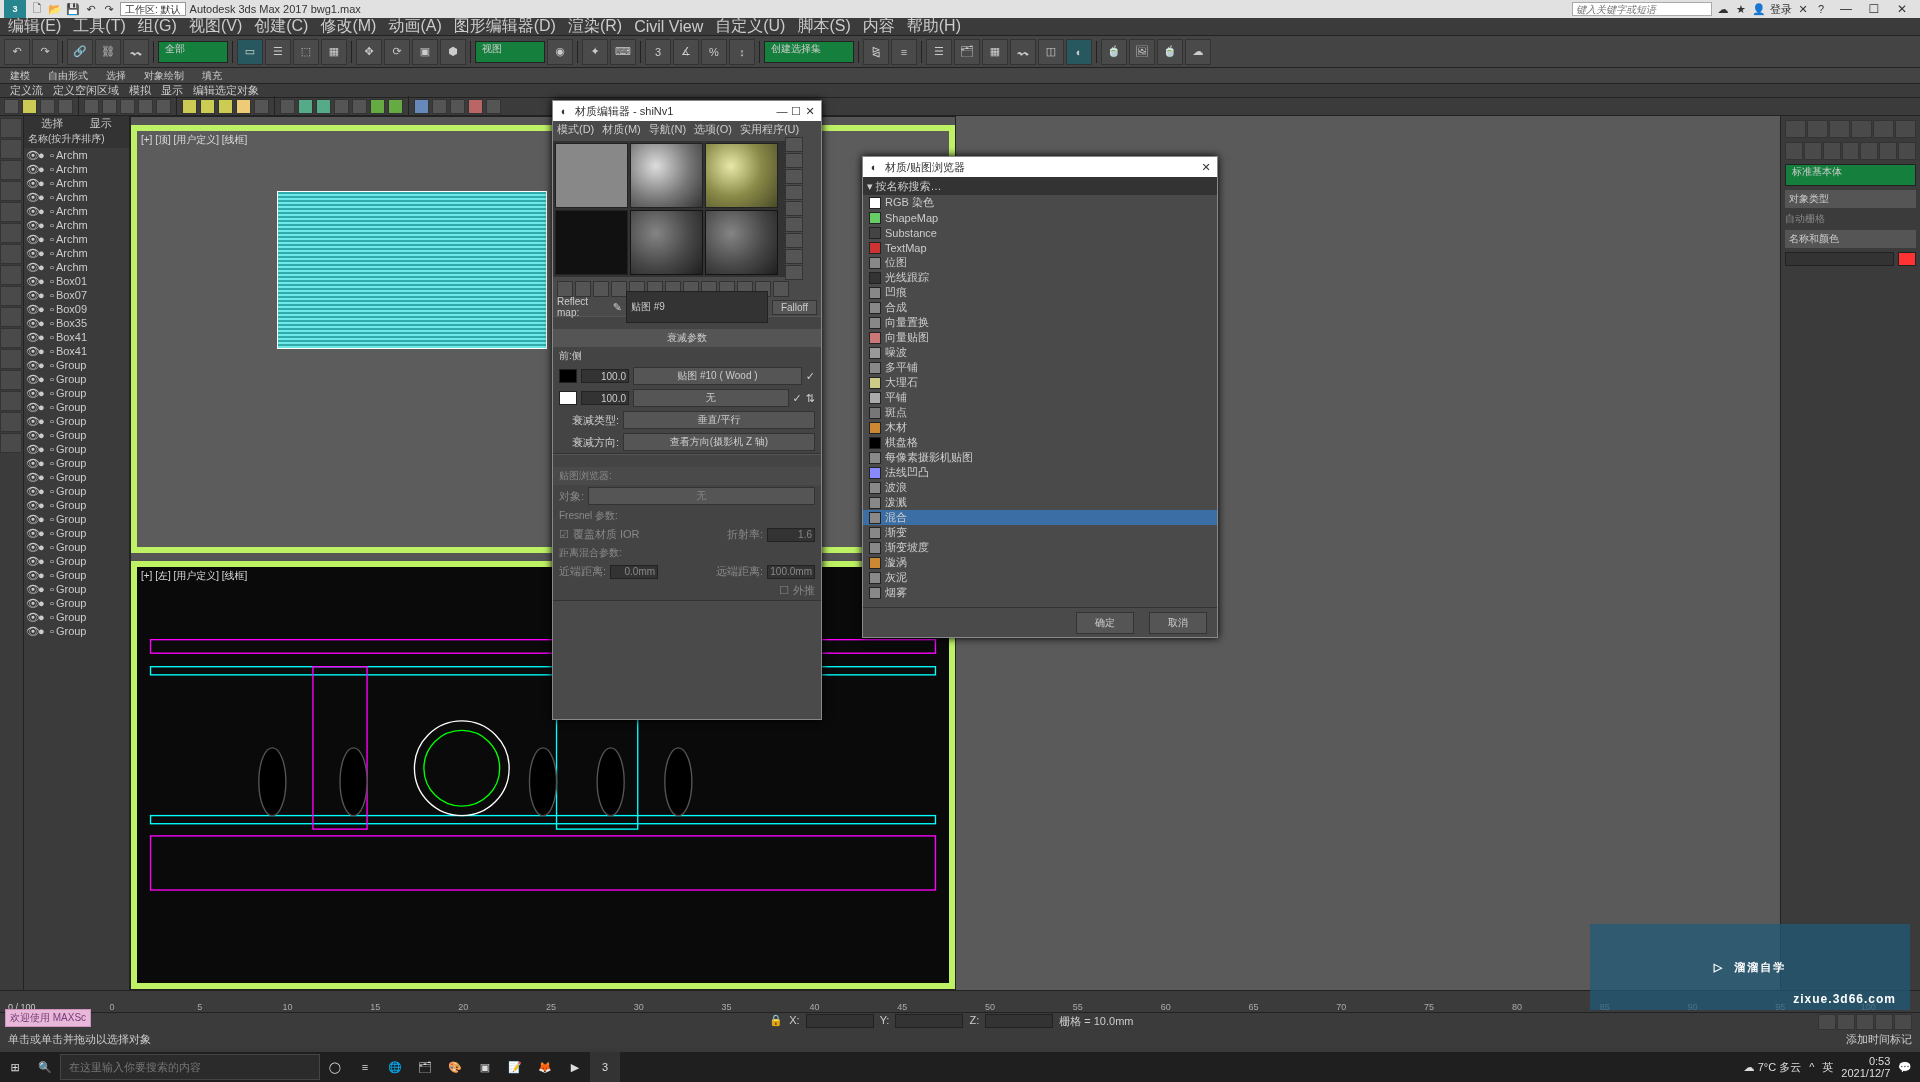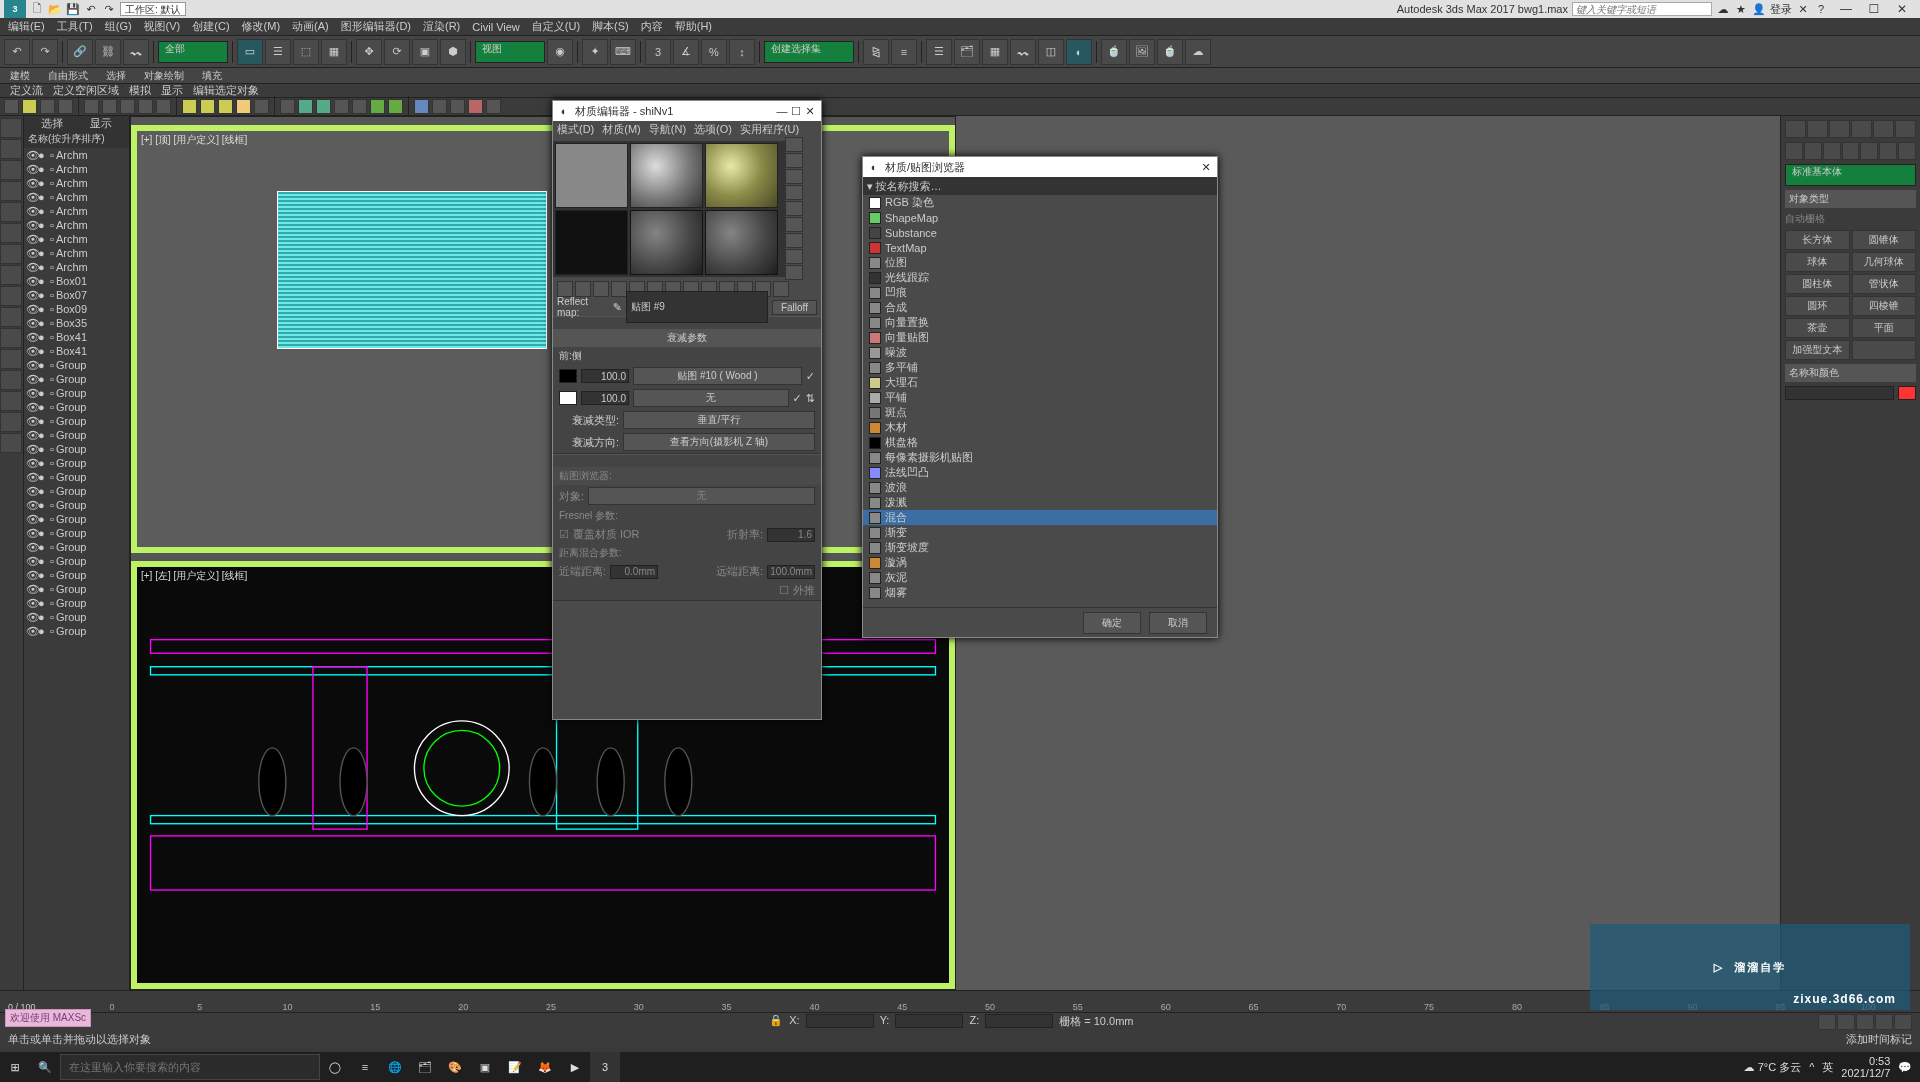--- a/index.html
+++ b/index.html
@@ -3,25 +3,25 @@
 <meta charset="utf-8">
 <style>
 * { margin:0; padding:0; box-sizing:border-box; font-family:"Microsoft YaHei",Arial,sans-serif; font-size:11px; user-select:none; }
 body { background:#393939; color:#ccc; width:1920px; height:1082px; overflow:hidden; position:relative; }
 .row { display:flex; align-items:center; }
 .titlebar { height:18px; background:#e1e1e1; color:#333; justify-content:space-between; }
 .titlebar .qat { gap:4px; padding:0 4px; }
 .qat .ico { width:14px; height:14px; display:flex; align-items:center; justify-content:center; }
 .app-logo { width:22px; height:18px; background:#27858f; color:#fff; font-weight:bold; font-size:9px; display:flex;align-items:center;justify-content:center;}
 .ws { background:#fff; border:1px solid #999; padding:0 4px; height:14px; font-size:10px;}
-.title-center { flex:1; text-align:right; font-size:11px; }
+.title-center { flex:1; text-align:left; font-size:11px; }
 .search-top { width:140px; height:14px; background:#fff; border:1px solid #aaa; font-style:italic; color:#888; padding:0 3px; font-size:10px;}
 .win-btns span { width:28px; text-align:center; font-size:12px;}
 .menubar { height:18px; background:#3b3b3b; gap:12px; padding:0 8px; border-bottom:1px solid #222;}
-.menubar span { font-size:11px; }
+.menubar span { font-size:16px; }
 .toolbar { height:32px; background:#444; padding:0 4px; gap:2px; border-bottom:1px solid #222;}
 .tb-btn { width:26px; height:26px; background:#4a4a4a; border:1px solid #333; display:flex;align-items:center;justify-content:center; color:#ccc;}
 .tb-btn.on { background:#27585f; }
 .tb-drop { height:22px; background:#15803d; border:1px solid #222; padding:0 6px; font-size:10px; min-width:70px;}
 .sep { width:1px; height:22px; background:#222; margin:0 2px;}
 .ribbon { height:16px; background:#444; gap:18px; padding:0 10px; border-bottom:1px solid #222;}
 .ribbon span { font-size:10px; }
 .subribbon { height:14px; background:#3b3b3b; gap:10px; padding:0 10px; border-bottom:1px solid #222; font-size:10px;}
 .obj-toolbar { height:18px; background:#3b3b3b; gap:3px; padding:0 4px; border-bottom:1px solid #222;}
 .ob { width:15px; height:15px; background:#555; border:1px solid #333;}
@@ -71,21 +71,21 @@
 .graph::after { content:''; position:absolute; left:2%; bottom:6%; width:96%; height:88%; background:linear-gradient(to top right, transparent 49%, #000 49% 50%, transparent 50%);}
 
 #browser { left:862px; top:156px; width:356px; height:482px;}
 .br-body { height:calc(100% - 20px - 30px); display:flex; flex-direction:column;}
 .br-search { height:18px; background:#333; padding:0 4px; font-size:10px; display:flex; align-items:center;}
 .br-list { flex:1; overflow:hidden;}
 .br-item { height:15px; display:flex; align-items:center; gap:4px; padding:0 6px; font-size:10px;}
 .br-item.sel { background:#3a6ea5;}
 .swatch { width:12px; height:12px; border:1px solid #222;}
 .br-foot { height:30px; display:flex; justify-content:flex-end; align-items:center; gap:8px; padding:0 10px; border-top:1px solid #333;}
-.br-btn { background:#555; border:1px solid #333; padding:3px 18px; font-size:10px;}
+.br-btn { background:#555; border:1px solid #333; padding:3px 18px; font-size:10px;margin-left:7px;}
 
 .timeline { height:22px; background:#3b3b3b; padding:0 8px; display:flex; align-items:flex-end; border-top:1px solid #222;}
 .tick { position:relative; flex:1; text-align:center; font-size:9px; color:#aaa;}
 .status1 { height:18px; background:#3b3b3b; border-top:1px solid #222; padding:0 8px; font-size:10px; justify-content:space-between;}
 .coord { display:flex; gap:6px;}
 .coord .cb { background:#333; border:1px solid #222; width:68px; height:14px; padding:0 3px;}
 .play { display:flex; gap:1px;}
 .play div{width:18px;height:16px;background:#4a4a4a;border:1px solid #333;}
 .status2 { height:18px; background:#3b3b3b; padding:0 8px; font-size:10px; }
 .pink { position:absolute; left:5px; bottom:55px; background:#e7b8d8; color:#7a3a7a; font-size:10px; padding:1px 4px; border:1px solid #d090c0;}
@@ -523,34 +523,20 @@
         <div></div>
         <div></div>
         <div></div>
         <div></div>
         <div></div>
         <div></div>
     </div>
     <div class="tb-drop" style="width:100%">标准基本体</div>
     <div class="cmd-sec-title">对象类型</div>
     <div style="text-align:left;font-size:10px;color:#888">自动栅格</div>
-    <div class="cmd-grid" id="prim-grid">
-        <div class="cmd-btn">长方体</div>
-        <div class="cmd-btn">圆锥体</div>
-        <div class="cmd-btn">球体</div>
-        <div class="cmd-btn">几何球体</div>
-        <div class="cmd-btn">圆柱体</div>
-        <div class="cmd-btn">管状体</div>
-        <div class="cmd-btn">圆环</div>
-        <div class="cmd-btn">四棱锥</div>
-        <div class="cmd-btn">茶壶</div>
-        <div class="cmd-btn">平面</div>
-        <div class="cmd-btn">加强型文本</div>
-        <div class="cmd-btn"></div>
-      </div>
     <div class="cmd-sec-title">名称和颜色</div>
     <div class="row" style="gap:4px">
         <input class="spin" style="flex: 1 1 0%;">
         <div style="width:18px;height:14px;background:#f33;border:1px solid #222"></div>
       </div>
   </div>
 </div>
 
 <div class="timeline">
   <span style="width:60px;font-size:9px">0 / 100</span>

